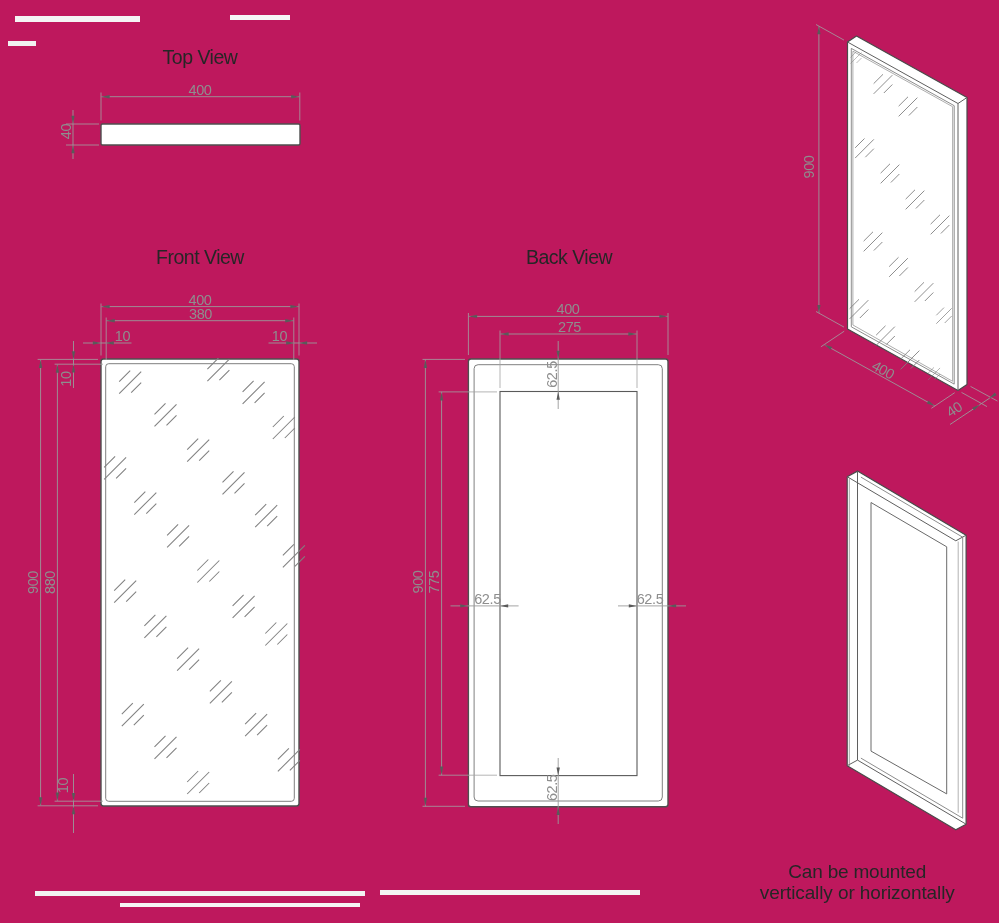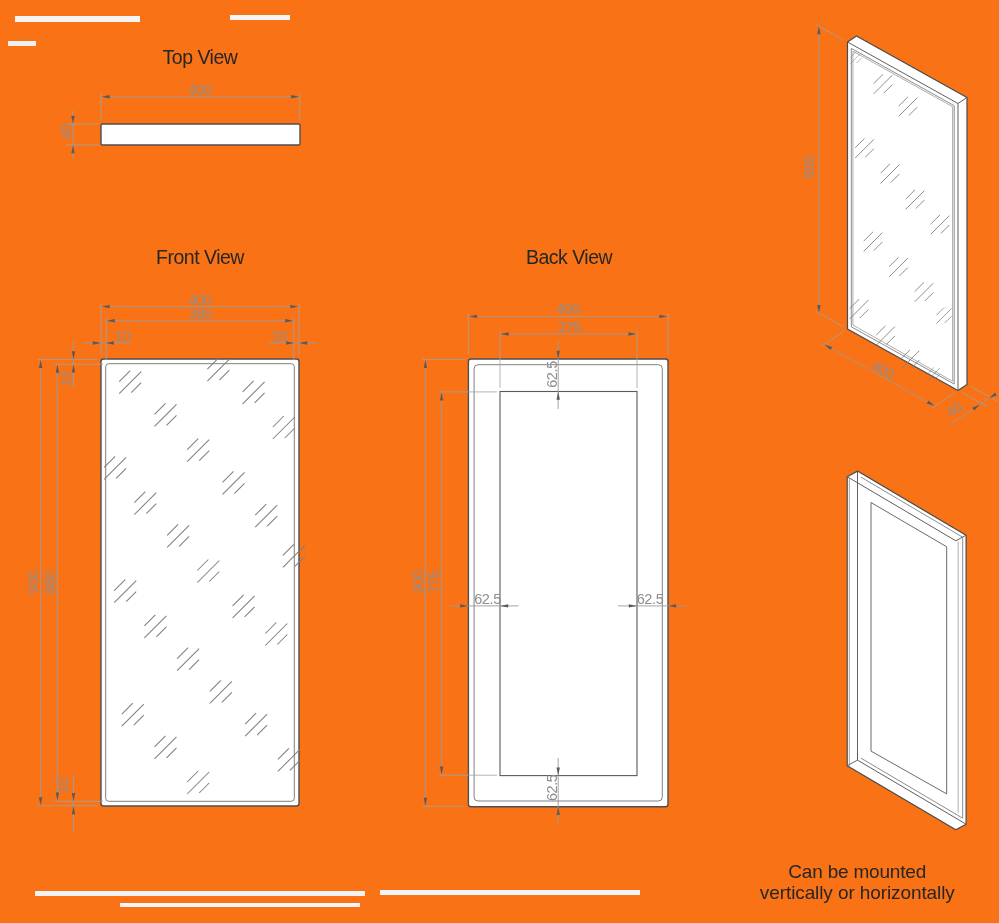--- a/index.html
+++ b/index.html
@@ -1,16 +1,16 @@
 <!DOCTYPE html>
 <html><head>
 <meta charset="utf-8">
 <style>
   html,body{margin:0;padding:0;background:#ffffff;}
-  #page{width:999px;height:923px;position:relative;background:#f97316;overflow:hidden;}
+  #page{width:999px;height:923px;position:relative;background:#be185d;overflow:hidden;}
   svg{position:absolute;top:0;left:0;}
   text{font-family:"Liberation Sans",sans-serif;}
   .dim{fill:#8e8e8e;font-size:14.5px;letter-spacing:-0.4px;}
   .ttl{fill:#262626;font-size:19.5px;letter-spacing:-0.5px;}
   .dl{stroke:#9a9a9a;stroke-width:0.9;fill:none;}
   .ext{stroke:#a2a2a2;stroke-width:0.8;fill:none;}
   .arr{fill:#5a5a5a;}
   .hl{stroke:#808080;stroke-width:1.05;fill:none;}
 </style>
 </head>

